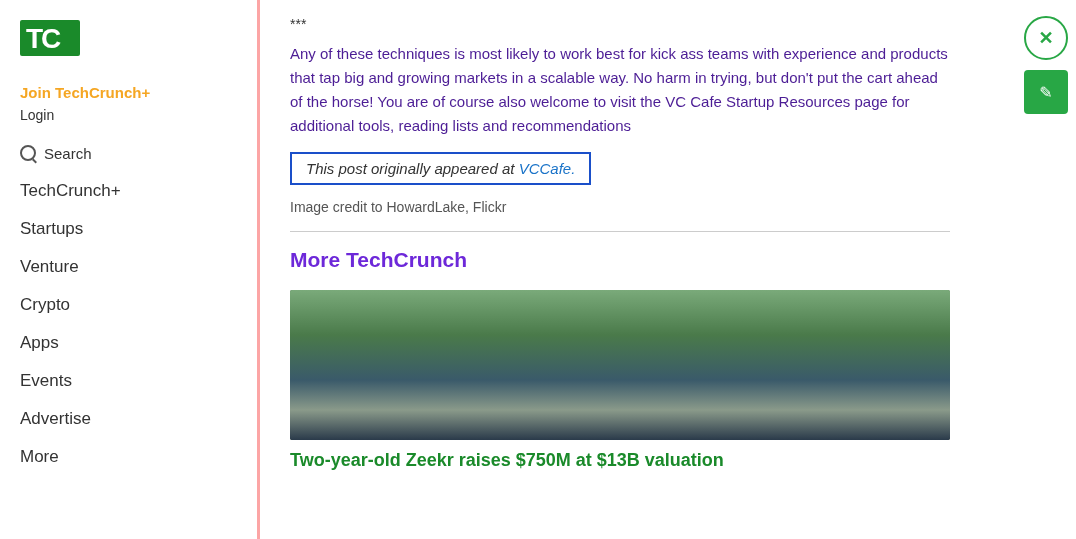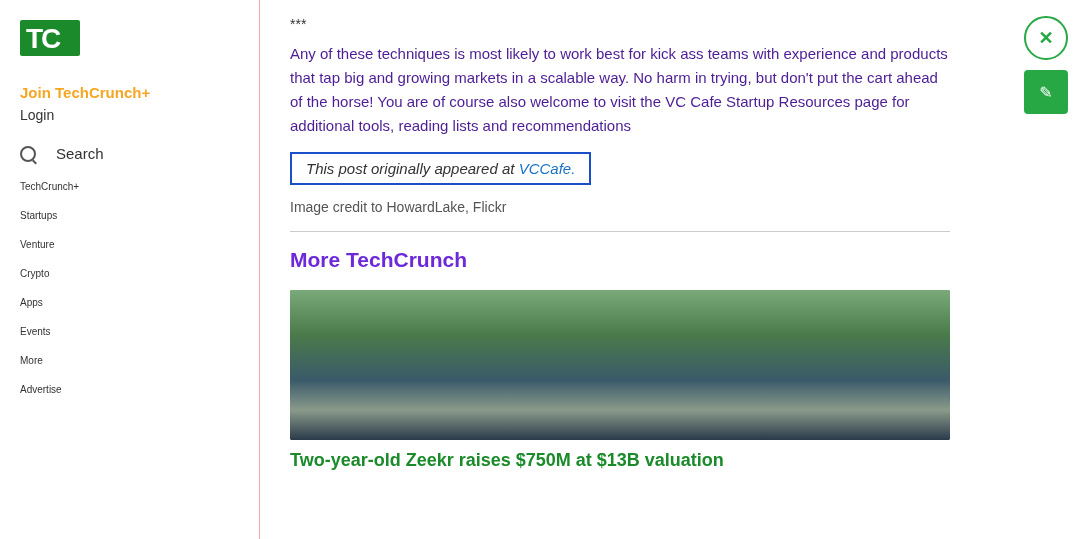--- a/index.html
+++ b/index.html
@@ -2,21 +2,21 @@
 <html><head>
   <meta charset="utf-8">
   <style>
     * { margin: 0; padding: 0; box-sizing: border-box; }
     body { font-family: Arial, Helvetica, sans-serif; background: #fff; display: flex; width: 1076px; min-height: 539px; overflow: hidden; }
 
     
     #sidebar {
       width: 260px;
       min-width: 260px;
-      border-right: 1px solid #fca5a5;
+      border-right: 3px solid #fca5a5;
       padding: 20px 0;
       display: flex;
       flex-direction: column;
     }
     .logo-area {
       padding: 0 20px 16px 20px;
     }
     .tc-logo-svg {
       width: 60px;
       height: 36px;
@@ -31,26 +31,26 @@
     }
     .login-link {
       display: block;
       color: #333;
       font-size: 14px;
       padding: 2px 20px 12px 20px;
       text-decoration: none;
     }
     .search-row {
       display: flex;
-      align-items: flex-end;
+      align-items: flex-start;
       padding: 10px 20px;
       font-size: 15px;
       color: #333;
       cursor: pointer;
-      gap: 20px;
+      gap: 8px;
     }
     .search-icon-circle {
       width: 16px;
       height: 16px;
       border: 2px solid #555;
       border-radius: 50%;
       position: relative;
       display: inline-block;
       flex-shrink: 0;
     }
@@ -60,21 +60,21 @@
       width: 5px;
       height: 2px;
       background: #555;
       transform: rotate(45deg);
       bottom: -3px;
       right: -3px;
     }
     .nav-item {
       display: block;
       padding: 9px 20px;
-      font-size: 10px;
+      font-size: 17px;
       color: #333;
       text-decoration: none;
       cursor: pointer;
     }
 
     
     #main {
       flex: 1;
       padding: 16px 30px;
       overflow-y: auto;
@@ -217,22 +217,22 @@
     <span>Search</span>
   </div>
 
   <div id="nav-items">
       <a class="nav-item" href="#">TechCrunch+</a>
       <a class="nav-item" href="#">Startups</a>
       <a class="nav-item" href="#">Venture</a>
       <a class="nav-item" href="#">Crypto</a>
       <a class="nav-item" href="#">Apps</a>
       <a class="nav-item" href="#">Events</a>
+      <a class="nav-item" href="#">Advertise</a>
       <a class="nav-item" href="#">More</a>
-      <a class="nav-item" href="#">Advertise</a>
     </div>
 </div>
 
 <div id="main">
   <div class="ellipsis-line">***</div>
 
   <p class="article-text">
     <span>Any of these techniques is most likely to work best for kick ass teams with experience and products that tap big and growing markets in a scalable way. No harm in trying, but don't put the cart ahead of the horse! You are of course also welcome to visit the VC Cafe Startup Resources page for additional tools, reading lists and recommendations</span>
   </p>
 

